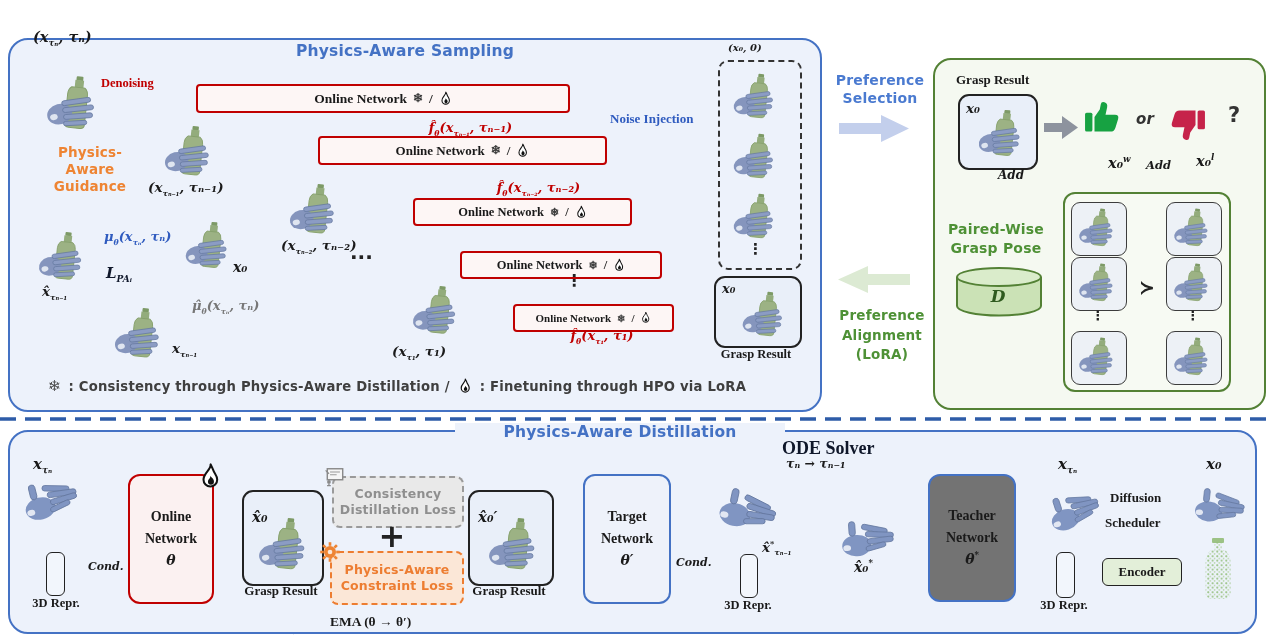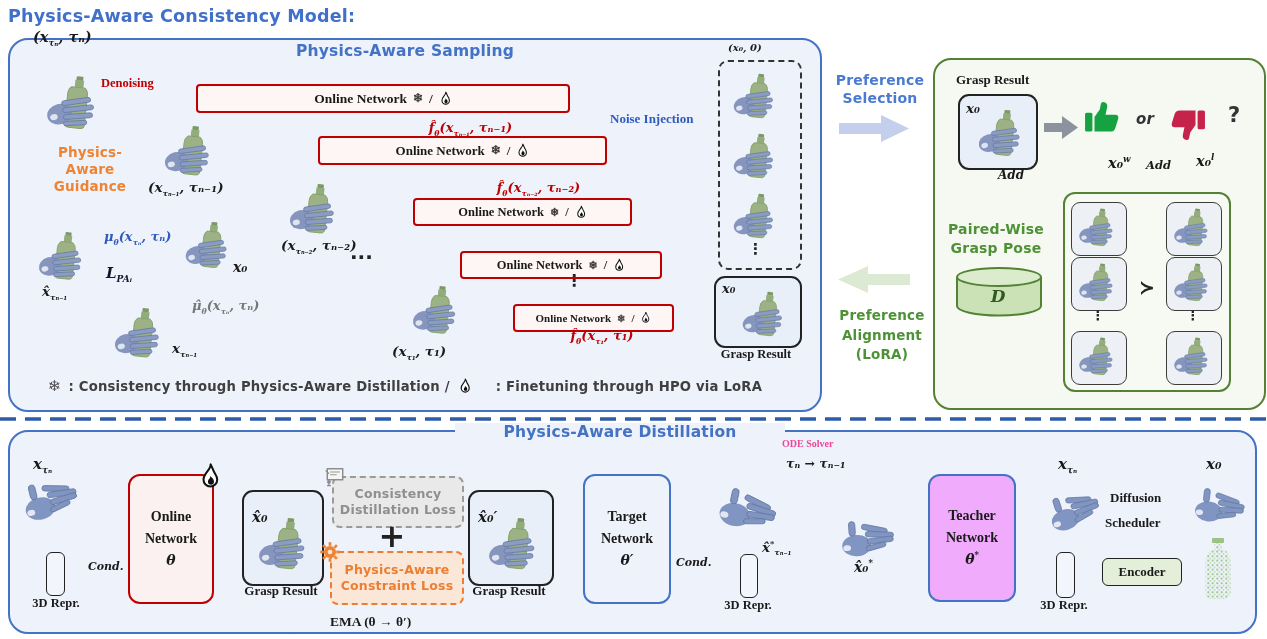--- a/index.html
+++ b/index.html
@@ -107,21 +107,20 @@
       <line x1="1042" y1="512" x2="1016" y2="512" marker-end="url(#mB)"></line>
       <line x1="1042" y1="568" x2="1016" y2="568" marker-end="url(#mB)"></line>
       <line x1="1176" y1="510" x2="1104" y2="510" marker-end="url(#mB)"></line>
       <line x1="1098" y1="570" x2="1077" y2="570" marker-end="url(#mB)"></line>
       <line x1="1194" y1="570" x2="1183" y2="570" marker-end="url(#mB)"></line>
       <path d="M169,601 L169,629 L303,629" marker-end="url(#mB)"></path>
       <path d="M440,629 L592,629 L592,606" marker-end="url(#mB)"></path>
     </g>
   </svg>
 
-  <div class="abs comic" style="left:8px;top:6px;font-size:17.5px;color:#4170cb;z-index:2;">Physics-Aware Consistency Model:</div>
 
   <div class="panel" style="left:8px;top:38px;width:810px;height:370px;z-index:0;"></div>
   <div class="abs comic ctr" style="left:255px;top:42px;width:300px;font-size:15.5px;color:#4472c4;z-index:2;">Physics-Aware Sampling</div>
 
   <div class="abs math" style="left:33px;top:28px;font-size:14.5px;color:#1a1a1a;z-index:2;">(x<sub>τₙ</sub>, τₙ)</div>
   <div class="abs serif" style="left:101px;top:76px;font-size:12.5px;color:#c00000;z-index:2;">Denoising</div>
   <div class="abs serif" style="left:610px;top:111px;font-size:13px;color:#2f5bbf;z-index:2;">Noise Injection</div>
 
   <span class="abs icon" style="left:44px;top:74px;width:62px;height:62px;z-index:1;"><svg viewBox="0 0 64 64" width="100%" height="100%">
         <g transform="rotate(6 36 30)">
@@ -385,21 +384,21 @@
       </svg></span>
   <div class="abs serif ctr" style="left:710px;top:347px;width:92px;font-size:12.5px;color:#1a1a1a;z-index:2;">Grasp Result</div>
 
   <div class="abs" style="left:48px;top:377px;display:flex;align-items:center;gap:8px;z-index:2;">
     <span style="font-size:15px;color:#4c4c4c;">❄</span>
     <span class="comic" style="font-size:13.2px;color:#3f3f3f;">: Consistency through Physics-Aware Distillation  /</span>
     <span class="icon" style="width:14px;height:17px;"><svg viewBox="0 0 20 24" width="100%" height="100%">
           <path d="M10.5 1.5 C11 6 4.6 8.6 4.6 14.2 a5.7 5.7 0 0 0 11.4 0 C16 10.4 13.4 8.9 12.6 6 12 4.3 11.1 2.9 10.5 1.5 z" fill="#fff" stroke="#111" stroke-width="1.7" stroke-linejoin="round"></path>
           <path d="M10.1 11 c0.7 2.2 -1.8 2.8 -1.8 4.9 a2.5 2.5 0 0 0 5 0 C13.3 13.4 11.3 12.7 10.1 11 z" fill="#111"></path>
         </svg></span>
-    <span class="comic" style="font-size:13.2px;color:#3f3f3f;margin-left:16px;">: Finetuning through HPO via LoRA</span>
+    <span class="comic" style="font-size:13.2px;color:#3f3f3f;">: Finetuning through HPO via LoRA</span>
   </div>
 
   <div class="abs comic ctr" style="left:830px;top:71px;width:100px;font-size:14px;color:#4a7ad0;line-height:1.3;z-index:2;">
     <div>Preference</div>
     <div>Selection</div>
   </div>
   <svg class="abs" width="70" height="27" viewBox="0 0 70 27" style="left:839px;top:115px;z-index:1;">
     <polygon points="0,8 42,8 42,0 70,13.5 42,27 42,19 0,19" fill="#c3cfec"></polygon>
   </svg>
   <svg class="abs" width="72" height="27" viewBox="0 0 72 27" style="left:838px;top:266px;z-index:1;">
@@ -691,21 +690,21 @@
 
   <div class="netbox serif" style="left:583px;top:474px;width:84px;height:126px;border:2.2px solid #4472c4;background:#eef2fa;z-index:1;">
     <div>Target</div>
     <div>Network</div>
     <div class="math">θ′</div>
   </div>
   <div class="abs math" style="left:676px;top:556px;font-size:11px;color:#1a1a1a;z-index:2;">Cond.</div>
   <div class="reprbox" style="left:740px;top:554px;width:16px;height:42px;z-index:1;"></div>
   <div class="abs serif ctr" style="left:716px;top:598px;width:64px;font-size:12.5px;color:#1a1a1a;z-index:2;">3D Repr.</div>
 
-  <div class="abs serif" style="left:782px;top:438px;font-size:10px;color:#ec4899;z-index:2;">ODE Solver</div>
+  <div class="abs serif" style="left:782px;top:438px;font-size:18px;color:#0f172a;z-index:2;">ODE Solver</div>
   <div class="abs math" style="left:786px;top:456px;font-size:12.5px;color:#1a1a1a;z-index:2;">τₙ → τₙ₋₁</div>
   <span class="abs icon" style="left: 714px; top: 488px; width: 66px; height: 48px; z-index: 1; transform: rotate(12deg);"><svg viewBox="0 0 64 44" width="100%" height="100%">
         <g fill="#8095c2" stroke="#64789f" stroke-width="0.8">
           <ellipse cx="21" cy="27" rx="15" ry="11" stroke="none"></ellipse>
           <rect x="28" y="5" width="27" height="5.5" rx="2.7" transform="rotate(15 28 5)"></rect>
           <rect x="31" y="13" width="29" height="5.5" rx="2.7" transform="rotate(6 31 13)"></rect>
           <rect x="32" y="21" width="27" height="5.5" rx="2.7" transform="rotate(-3 32 21)"></rect>
           <rect x="30" y="29" width="21" height="5" rx="2.5" transform="rotate(-12 30 29)"></rect>
           <rect x="14" y="2" width="6.5" height="15" rx="3.2"></rect>
           <ellipse cx="11" cy="29" rx="4" ry="3" fill="#e2e7f2" stroke="none"></ellipse>
@@ -719,21 +718,21 @@
           <rect x="28" y="5" width="27" height="5.5" rx="2.7" transform="rotate(15 28 5)"></rect>
           <rect x="31" y="13" width="29" height="5.5" rx="2.7" transform="rotate(6 31 13)"></rect>
           <rect x="32" y="21" width="27" height="5.5" rx="2.7" transform="rotate(-3 32 21)"></rect>
           <rect x="30" y="29" width="21" height="5" rx="2.5" transform="rotate(-12 30 29)"></rect>
           <rect x="14" y="2" width="6.5" height="15" rx="3.2"></rect>
           <ellipse cx="11" cy="29" rx="4" ry="3" fill="#e2e7f2" stroke="none"></ellipse>
         </g>
       </svg></span>
   <div class="abs math" style="left:854px;top:558px;font-size:14px;color:#1a1a1a;z-index:2;">x̂₀<sup>*</sup></div>
 
-  <div class="netbox serif" style="left:928px;top:474px;width:84px;height:124px;border:2.2px solid #4472c4;background:#f0abfc;z-index:1;">
+  <div class="netbox serif" style="left:928px;top:474px;width:84px;height:124px;border:2.2px solid #4472c4;background:#737373;z-index:1;">
     <div>Teacher</div>
     <div>Network</div>
     <div class="math">θ<sup>*</sup></div>
   </div>
 
   <div class="abs math" style="left:1058px;top:455px;font-size:15px;color:#1a1a1a;z-index:2;">x<sub>τₙ</sub></div>
   <span class="abs icon" style="left: 1044px; top: 490px; width: 60px; height: 44px; z-index: 1; transform: rotate(-18deg);"><svg viewBox="0 0 64 44" width="100%" height="100%">
         <g fill="#8095c2" stroke="#64789f" stroke-width="0.8">
           <ellipse cx="21" cy="27" rx="15" ry="11" stroke="none"></ellipse>
           <rect x="28" y="5" width="27" height="5.5" rx="2.7" transform="rotate(15 28 5)"></rect>

